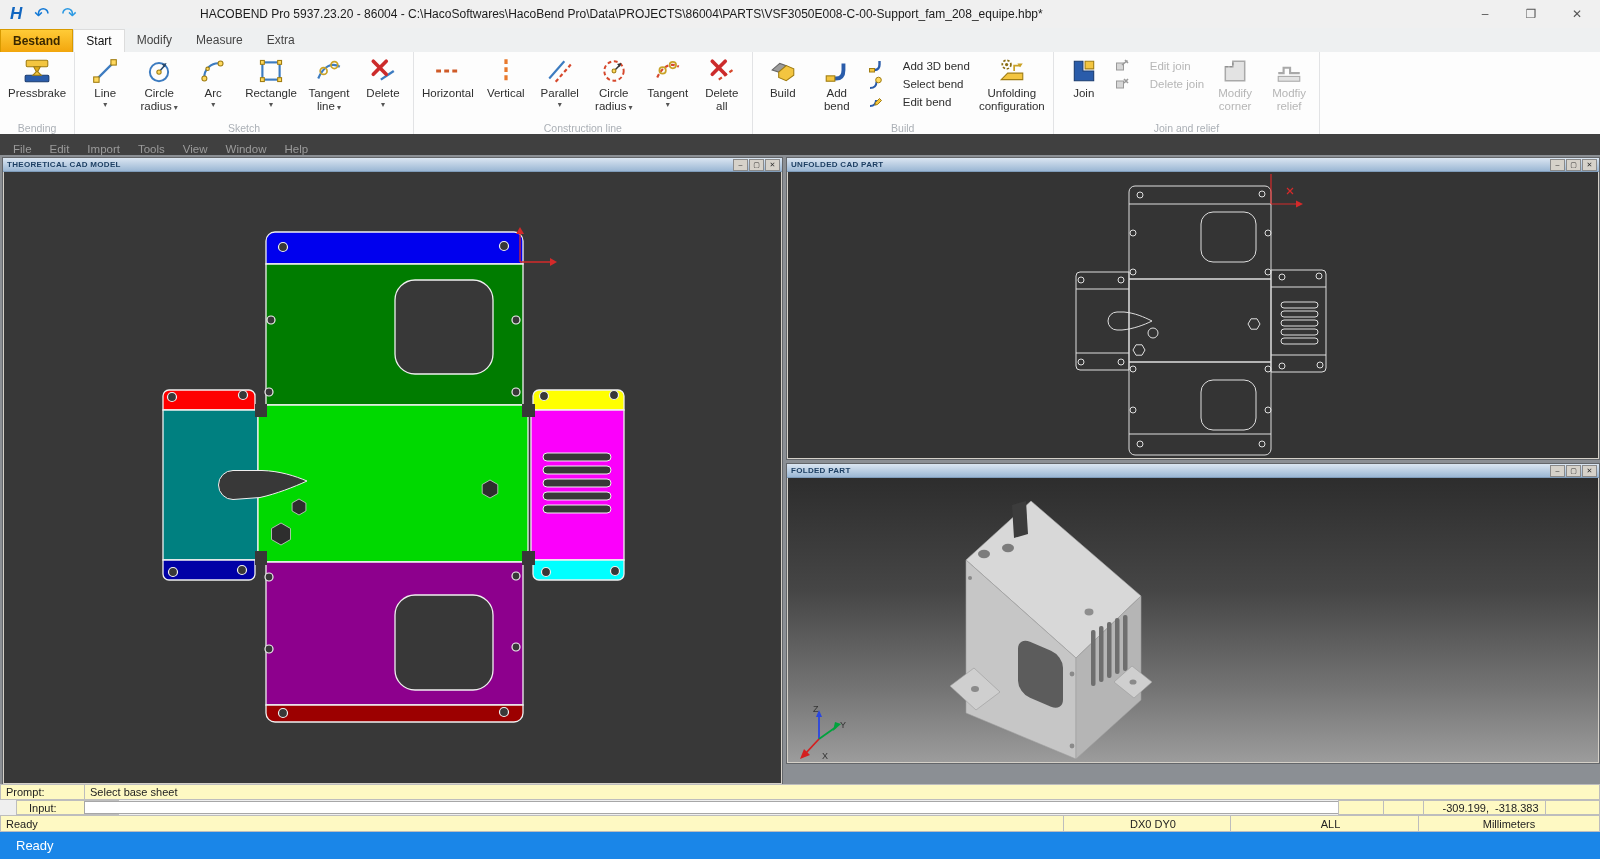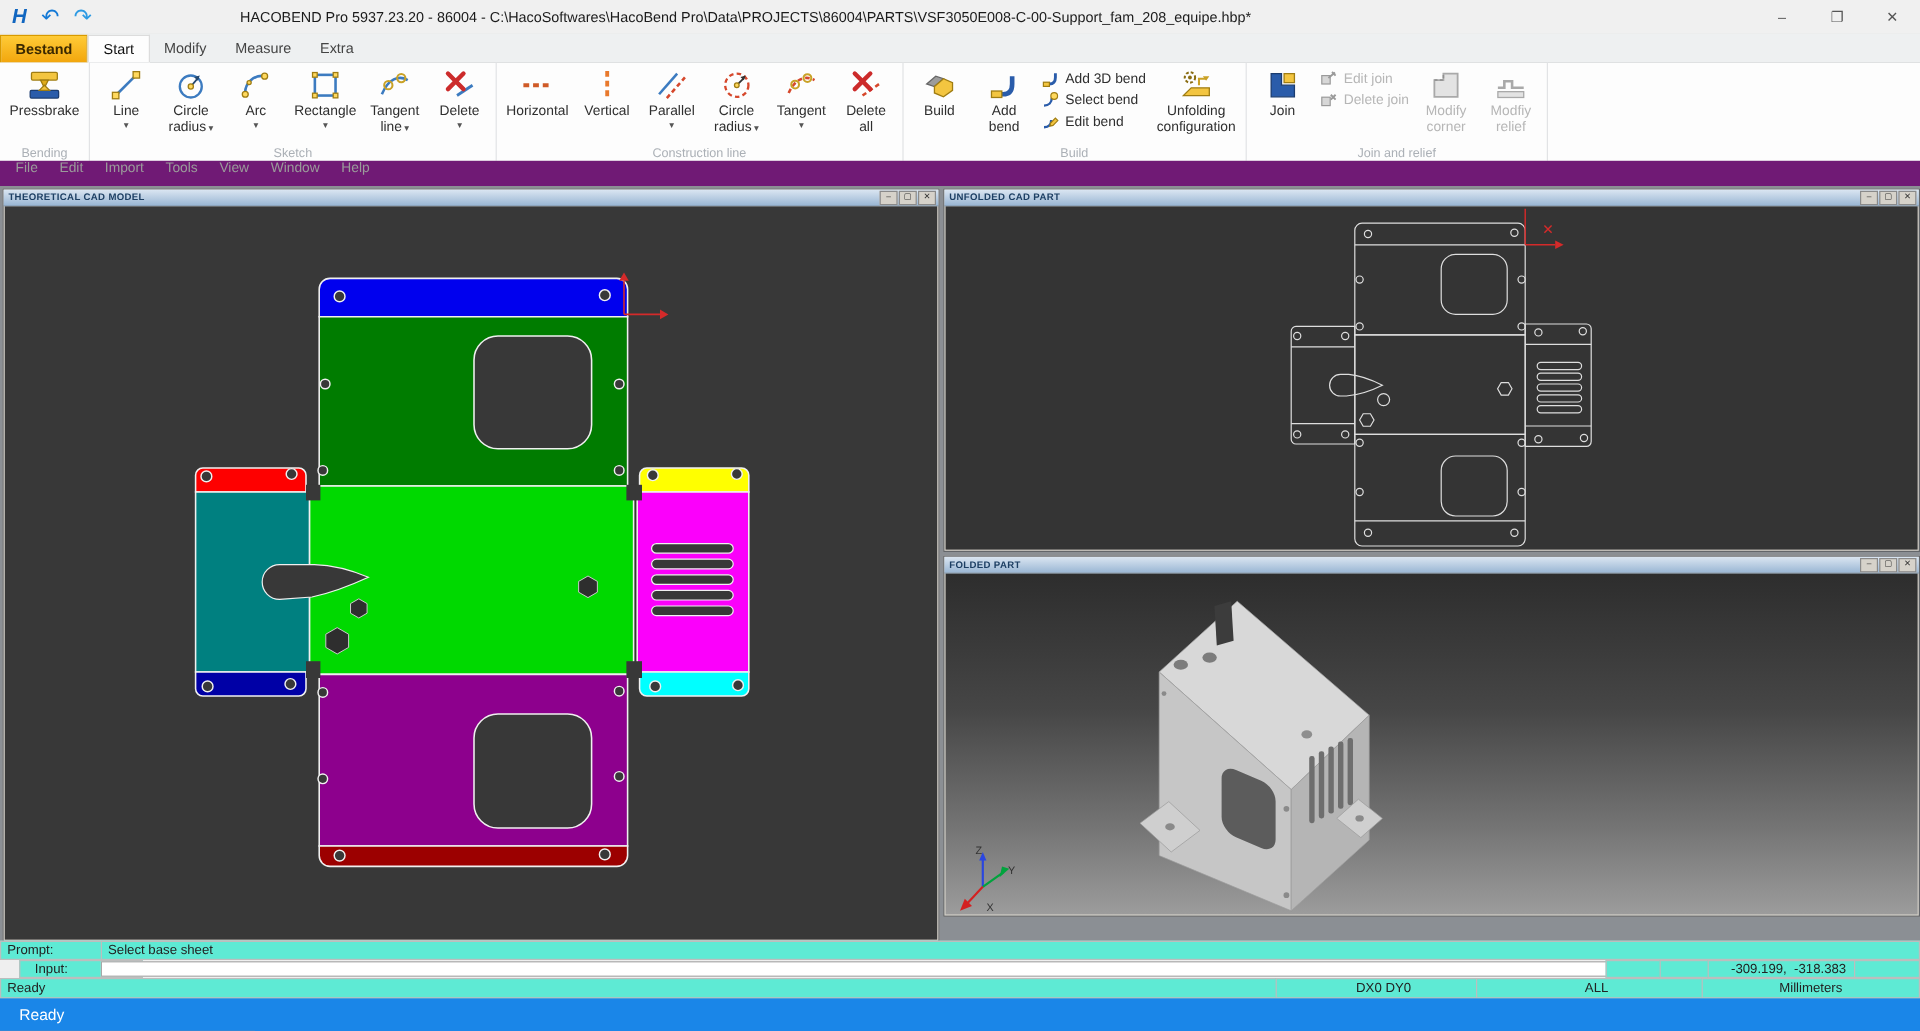--- a/index.html
+++ b/index.html
@@ -27,44 +27,44 @@
   .rgroup{position:relative;border-right:1px solid #e2e3e5;padding:1px 3px 13px 3px;display:flex;align-items:flex-start;}
   .glabel{position:absolute;bottom:0;left:0;right:0;text-align:center;font-size:10.5px;color:#abb0b6;}
   .rbtn{display:flex;flex-direction:column;align-items:center;padding:1px 5px;min-width:44px;max-width:70px;}
   .rbtn.wide{max-width:100px;}
   .ricon{height:33px;display:flex;align-items:center;justify-content:center;}
   .lline{font-size:11.5px;line-height:13px;color:#2f2f2f;text-align:center;white-space:nowrap;}
   .rbtn.disabled .lline{color:#b6b6b6;}
   .arrow-inline{font-size:8px;color:#555;margin-left:2px;}
   .arrow-below{font-size:8px;color:#555;line-height:9px;text-align:center;}
   .rstack{display:flex;flex-direction:column;gap:1px;padding:4px 4px;}
-  .rsmall{display:flex;align-items:center;gap:5px;height:17px;font-size:11.5px;color:#2f2f2f;white-space:nowrap;}
+  .rsmall{display:flex;align-items:center;gap:20px;height:17px;font-size:11.5px;color:#2f2f2f;white-space:nowrap;}
   .rsmall.disabled{color:#b6b6b6;}
 
   
-  #menubar{position:absolute;top:134px;left:0;right:0;height:21px;background:#701a75;border-bottom:2px solid #6d28d9;display:flex;align-items:flex-start;padding-left:4px;}
+  #menubar{position:absolute;top:134px;left:0;right:0;height:21px;background:#404040;border-bottom:2px solid #6d28d9;display:flex;align-items:flex-end;padding-left:4px;}
   .mitem{padding:0 9px;font-size:11.5px;color:#9b9b9b;}
 
   
   #workspace{position:absolute;top:155px;left:0;right:0;height:629px;background:#8b8f94;}
   .panel{position:absolute;border:1px solid #63666a;background:#d4d0c8;}
   .ptitle{height:13px;background:linear-gradient(#dbe6f2,#9bb7d4);display:flex;align-items:center;padding:0 4px;position:relative;border-bottom:1px solid #7f9cba;}
   .pt{font-size:8px;font-weight:bold;color:#1d3f63;letter-spacing:.3px;}
   .pbtns{position:absolute;right:2px;top:1px;display:flex;gap:1px;}
   .pbtn{width:13px;height:10px;background:#d6d2ca;border:1px solid #8a8a8a;font-size:7px;line-height:9px;text-align:center;color:#333;}
   .pcanvas{position:absolute;left:1px;right:1px;top:14px;bottom:1px;background:#383838;overflow:hidden;}
   .pcanvas.grad{background:linear-gradient(180deg,#2d2d2d 0%,#464646 40%,#757575 75%,#9c9c9c 100%);}
   .pcanvas svg{display:block;width:100%;height:100%;}
   #panel-left{left:2px;top:2px;width:779px;height:626px;}
   #panel-unfolded{left:786px;top:2px;width:812px;height:301px;}
   #panel-folded{left:786px;top:308px;width:812px;height:299px;}
 
   
   .srow{position:absolute;left:0;width:1600px;background:#efefef;font-size:11px;color:#222;}
-  .cell{position:absolute;top:0;bottom:0;border:1px solid #bdbdbd;background:#5eead4;padding:0 5px;white-space:pre;overflow:hidden;display:flex;align-items:center;}
+  .cell{position:absolute;top:0;bottom:0;border:1px solid #bdbdbd;background:#fef9c3;padding:0 5px;white-space:pre;overflow:hidden;display:flex;align-items:center;}
   .cell.center{justify-content:center;}
   #prompt-row{top:784px;height:16px;}
   #input-row{top:800px;height:15px;}
   #status-row{top:815px;height:17px;}
   .ifield{position:absolute;left:84px;width:1254px;top:1px;height:11px;background:#fff;border:1px solid #a7a7a7;font-family:"Liberation Sans",sans-serif;font-size:11px;padding:0 3px;}
   #ready-bar{position:absolute;top:832px;left:0;width:1600px;height:27px;background:#1a86e8;color:#fff;font-size:13px;line-height:27px;padding-left:16px;box-sizing:border-box;}
 </style>
 </head>
 <body>
 

